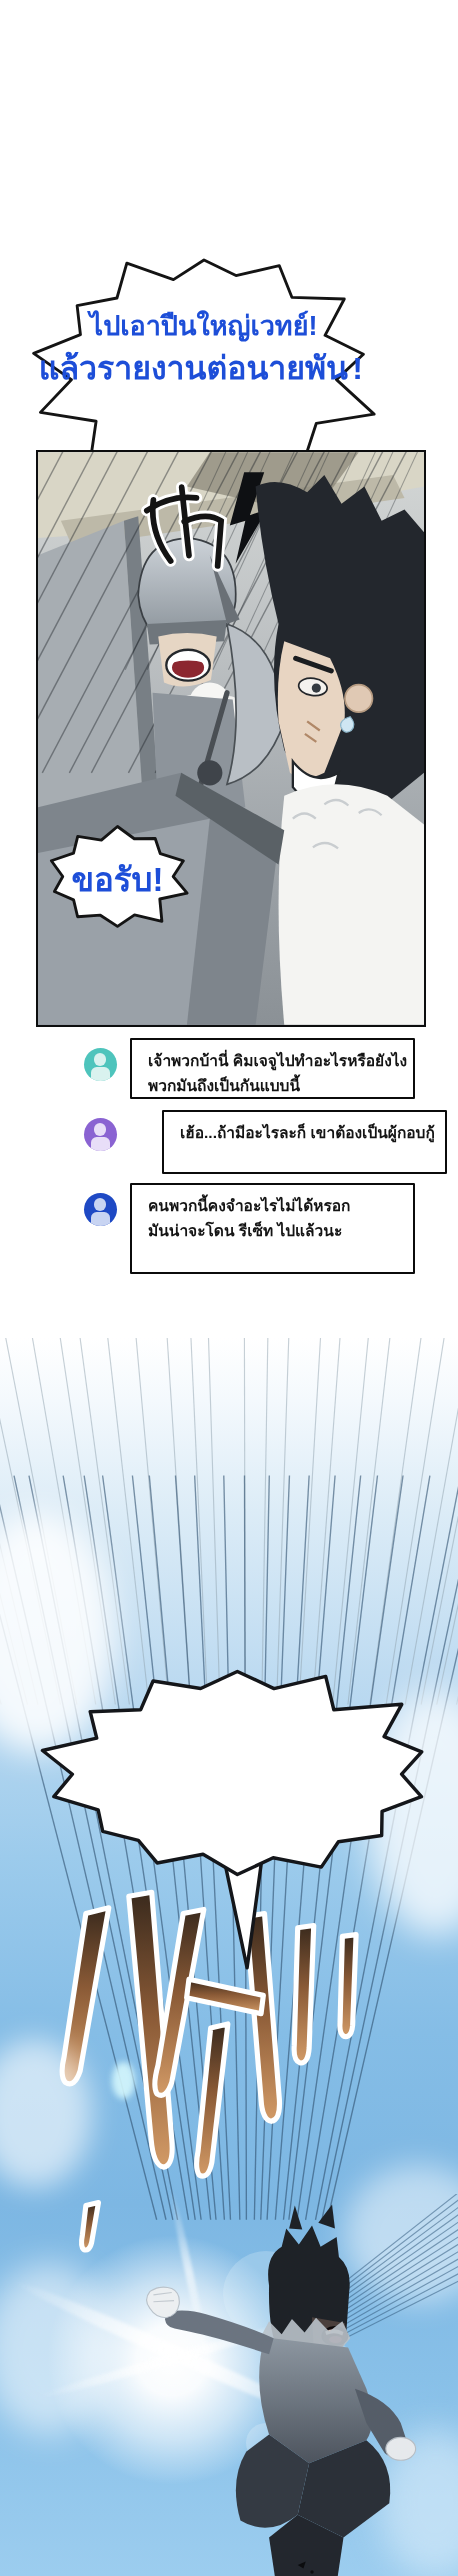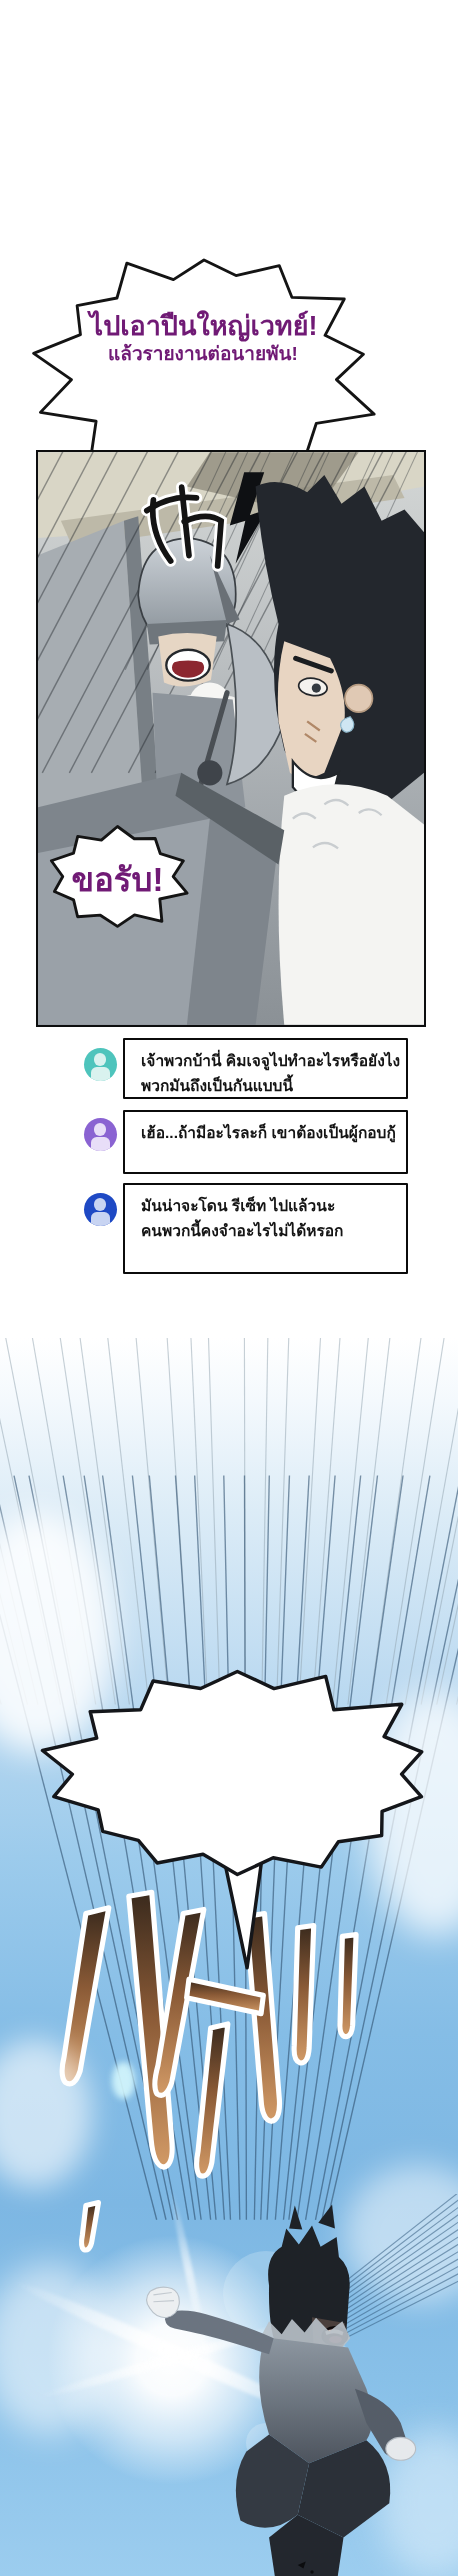--- a/index.html
+++ b/index.html
@@ -1,29 +1,29 @@
 <!DOCTYPE html>
 <html style="font-size:9.2px"><head>
 <meta charset="utf-8">
 <style>
   html,body{margin:0;padding:0;background:#ffffff;}
   #page{position:relative;width:458px;height:2576px;background:#ffffff;overflow:hidden;
         font-family:"Liberation Sans",sans-serif;}
   .abs{position:absolute;}
   
-  .bubble-text{position:absolute;text-align:center;font-weight:700;color:#701a75;line-height:1.3;}
+  .bubble-text{position:absolute;text-align:center;font-weight:700;color:#1d4ed8;line-height:1.3;}
   #cmd-line1{left:49px;top:309px;width:309px;font-size:27px;}
-  #cmd-line2{left:37px;top:342px;width:332px;font-size:19px;}
+  #cmd-line2{left:37px;top:350px;width:332px;font-size:32px;font-family:Liberation Mono, monospace;}
   #reply-text{left:46px;top:859px;width:143px;font-size:33px;}
   #shout-text{left:60px;top:1706px;width:321px;font-size:47px;letter-spacing:1.1px;}
   
   #panel1{left:36px;top:450px;width:386px;height:573px;border:2.9px solid #0c0d0e;
           background:linear-gradient(180deg,#d4d7d6 0%,#bcc0c2 35%,#9aa0a5 75%,#8b9196 100%);overflow:hidden;}
   
-  .chat-box{position:absolute;left:123px;width:285px;background:#ffffff;border:2.9px solid #0b0b0b;
+  .chat-box{position:absolute;left:130px;width:285px;background:#ffffff;border:2.9px solid #0b0b0b;
             border-radius:1.1px;padding:8px 9.2px 0 16px;box-sizing:border-box;}
   .chat-line{display:block;font-size:15.5px;font-weight:700;color:#141414;line-height:25px;white-space:nowrap;}
   .avatar{position:absolute;left:84px;width:33px;height:33px;border-radius:50%;overflow:hidden;}
   .av-head{position:absolute;left:9.7px;top:5.2px;width:12.6px;height:12.6px;border-radius:50%;}
   .av-body{position:absolute;left:6.9px;top:19px;width:19px;height:16px;border-radius:5.7px 5.7px 0 0;}
   .av-teal{background:#4ec4bc;} .av-teal .av-head,.av-teal .av-body{background:#d9f2ef;}
   .av-purple{background:#8a63d2;} .av-purple .av-head,.av-purple .av-body{background:#e8def8;}
   .av-blue{background:#1e49c4;} .av-blue .av-head,.av-blue .av-body{background:#c8d4f2;}
   
   #sky{left:0;top:1338px;width:458px;height:1238px;
@@ -315,27 +315,27 @@
   </div>
   <div class="chat-box" style="top:1038px;height:61px;">
     <span class="chat-line">เจ้าพวกบ้านี่ คิมเจจูไปทำอะไรหรือยังไง</span>
     <span class="chat-line">พวกมันถึงเป็นกันแบบนี้</span>
   </div>
 
   <div class="avatar av-purple abs" style="top:1118px;">
     <div class="av-head"></div>
     <div class="av-body"></div>
   </div>
-  <div class="chat-box" style="top:1110px;height:64px;">
+  <div class="chat-box" style="top:1110px;height:64px;margin-left:32px;">
     <span class="chat-line">เฮ้อ...ถ้ามีอะไรละก็ เขาต้องเป็นผู้กอบกู้</span>
   </div>
 
   <div class="avatar av-blue abs" style="top:1193px;">
     <div class="av-head"></div>
     <div class="av-body"></div>
   </div>
   <div class="chat-box" style="top:1183px;height:91px;">
+    <span class="chat-line">คนพวกนี้คงจำอะไรไม่ได้หรอก</span>
     <span class="chat-line">มันน่าจะโดน รีเซ็ท ไปแล้วนะ</span>
-    <span class="chat-line">คนพวกนี้คงจำอะไรไม่ได้หรอก</span>
   </div>
 
 </div>
 
 
 </body></html>

